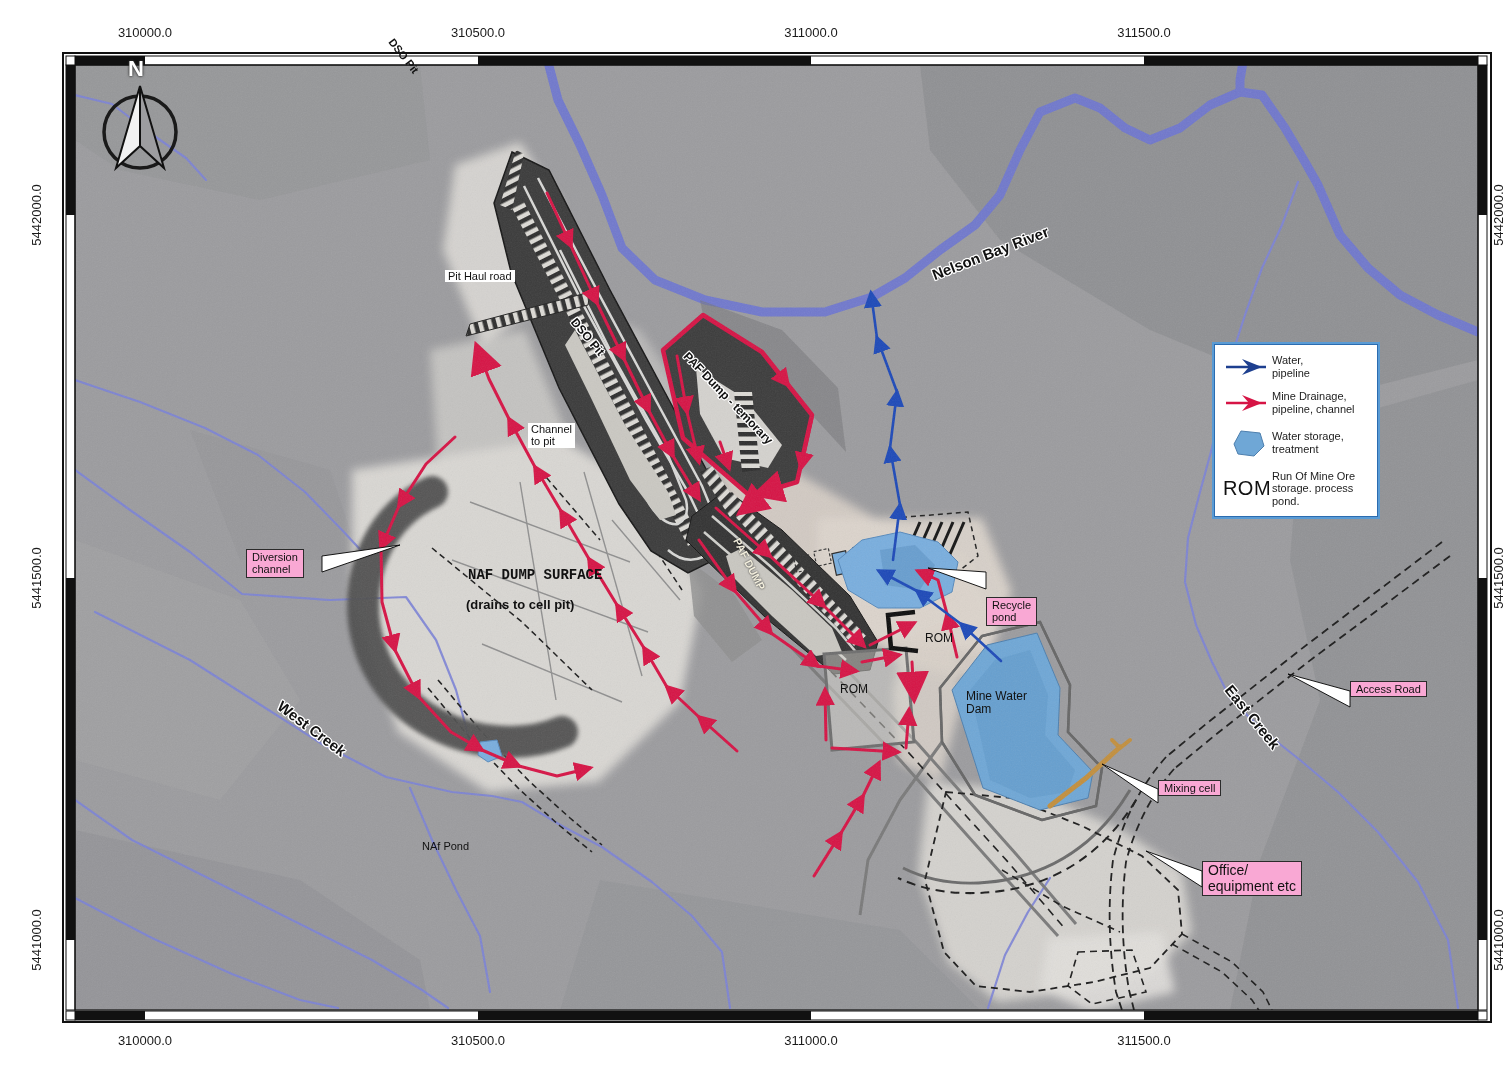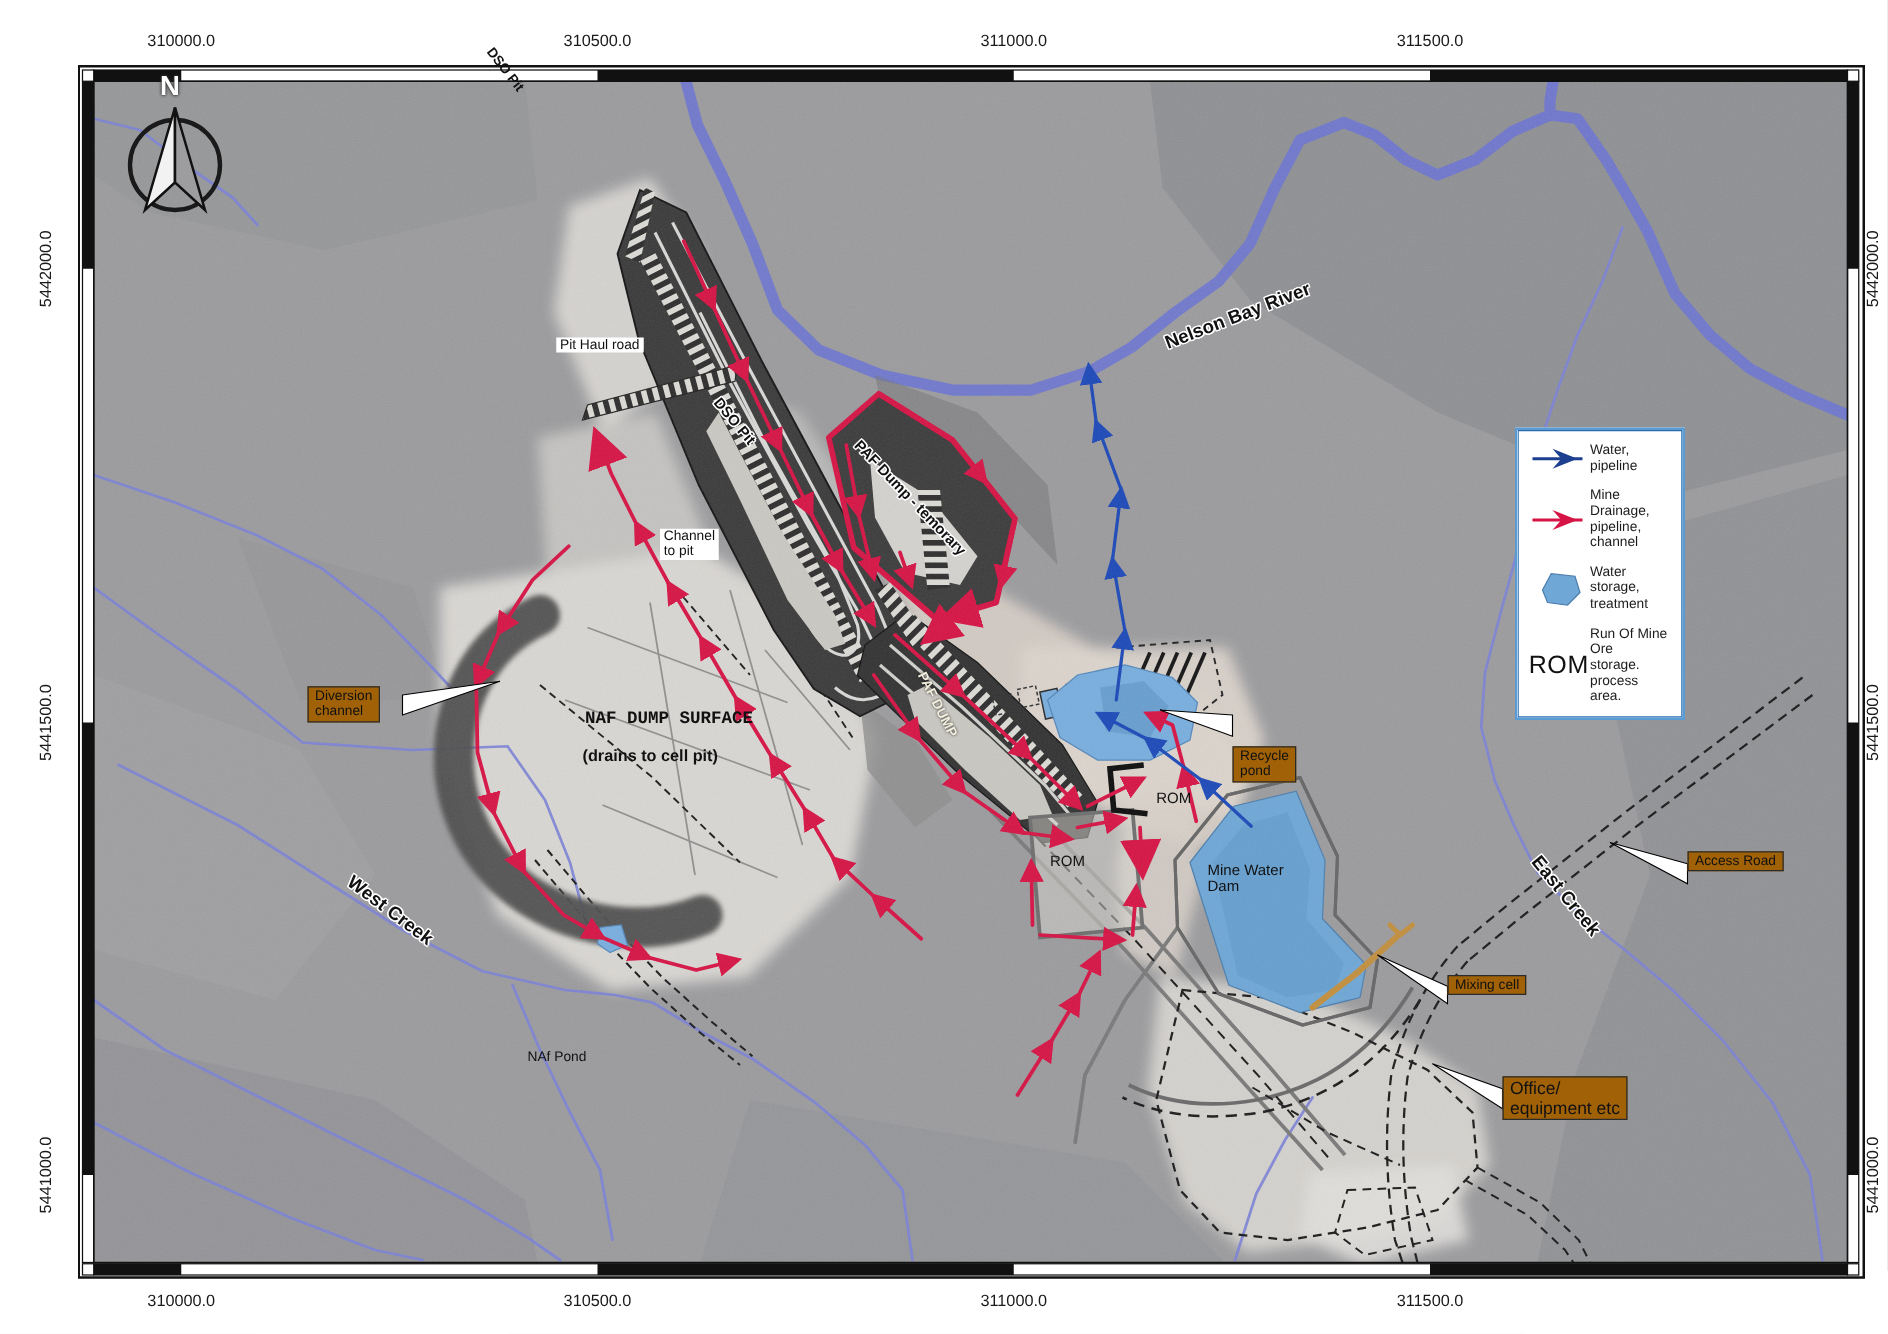--- a/index.html
+++ b/index.html
@@ -2,30 +2,30 @@
 <html><head>
 <meta charset="utf-8">
 <style>
   html,body{margin:0;padding:0;background:#ffffff;}
   #stage{position:relative;width:1510px;height:1067px;background:#ffffff;overflow:hidden;
          font-family:"Liberation Sans",sans-serif;}
   #scene{position:absolute;left:0;top:0;}
   .axis-label{position:absolute;font-size:13px;color:#1a1a1a;transform:translate(-50%,-50%);white-space:nowrap;}
   .ax-left,.ax-right{transform:translate(-50%,-50%) rotate(-90deg);}
   .map-label{position:absolute;color:#111;white-space:pre-line;line-height:1.12;transform-origin:0 0;}
-  .k-callout{background:#a16207;border:1px solid #2b2b2b;padding:1px 5px;}
+  .k-callout{background:#f9a8d4;border:1px solid #2b2b2b;padding:1px 5px;}
   .k-whitebox{background:#fff;padding:0 3px;}
   .k-plain{}
   .k-bold{font-weight:bold;}
   .k-halo{font-weight:bold;text-shadow:1px 0 0 #fff,-1px 0 0 #fff,0 1px 0 #fff,0 -1px 0 #fff,1px 1px 0 #fff,-1px -1px 0 #fff,1px -1px 0 #fff,-1px 1px 0 #fff;}
   .k-bold-halo{font-weight:bold;text-shadow:1px 0 0 #fff,-1px 0 0 #fff,0 1px 0 #fff,0 -1px 0 #fff,1px 1px 0 #fff,-1px -1px 0 #fff,1px -1px 0 #fff,-1px 1px 0 #fff;}
   .k-light{font-weight:bold;color:#f2eedd;text-shadow:0 0 2px rgba(0,0,0,.85);}
   #north-label{position:absolute;left:128px;top:56px;color:#fff;font-weight:bold;font-size:22px;
                text-shadow:0 0 3px #333,0 0 2px #333;}
-  #legend{position:absolute;left:1212px;top:342px;width:136px;background:#fff;
+  #legend{position:absolute;left:1212px;top:342px;width:168px;background:#fff;
           border:2px solid #5a9bd4;box-shadow:0 0 0 1px #2b6cb0 inset;padding:10px 8px 10px 8px;box-sizing:border-box;}
   .lg-row{display:flex;align-items:center;margin-bottom:11px;}
   .lg-row:last-child{margin-bottom:0;}
   .lg-icon{width:50px;flex:0 0 50px;display:flex;justify-content:center;}
   .lg-text{font-size:11px;color:#1c1c1c;line-height:1.15;white-space:pre-line;}
   .rom-sym{font-size:20px;color:#111;letter-spacing:.5px;}
 </style>
 </head>
 <body>
 
@@ -403,17 +403,17 @@
     </span>
     <span class="lg-text">Water storage,
 treatment</span>
   </div>
   <div class="lg-row">
     <span class="lg-icon">
           <span class="rom-sym">ROM</span>
         </span>
     <span class="lg-text">Run Of Mine Ore
 storage. process
-area.</span>
+pond.</span>
   </div>
 </div>
 
 </div>
 
 </body></html>

